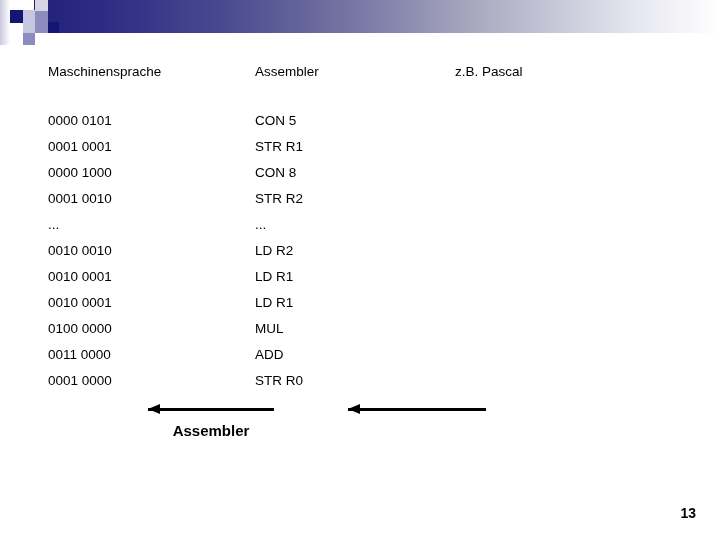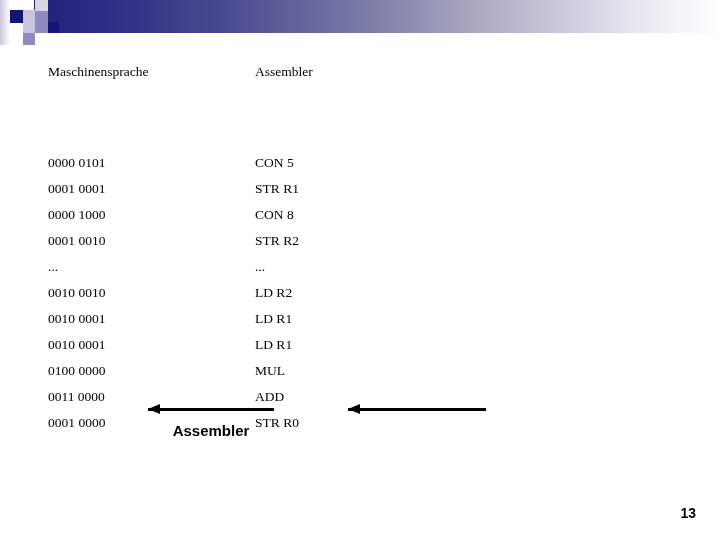--- a/index.html
+++ b/index.html
@@ -46,32 +46,32 @@
   }
   .sq-navy   { background: #151573; }
   .sq-mid    { background: #8c8cc0; }
   .sq-pale   { background: #c6c6de; }
   .sq-pale2  { background: #d5d5e6; }
   .sq-white  { background: #ffffff; }
 
   
   .code {
     position: absolute;
-    font-family: Liberation Serif, serif;
+    font-family: Liberation Sans, sans-serif;
     font-size: 13.5px;
     color: #000000;
     white-space: pre;
     line-height: 26px;
   }
   .col1 { left: 48px; }
   .col2 { left: 255px; }
   .col3 { left: 455px; }
 
   .hdr-row { top: 59px; }
-  .body-rows { top: 108px; margin-top: 42px; }
+  .body-rows { top: 108px; }
 
   
   .arrow-wrap { position: absolute; }
   .arrow-line {
     position: absolute;
     height: 3px;
     background: #000000;
     top: 0px;
   }
   .arrow-head {
@@ -118,20 +118,21 @@
   <div class="sq sq-pale2" style="left:35px;  top:0px;   width:13px; height:11px;"></div>
   <div class="sq sq-mid" style="left:35px;  top:11px;  width:13px; height:11px;"></div>
   <div class="sq sq-pale" style="left:23px;  top:22px;  width:12px; height:11px;"></div>
   <div class="sq sq-mid" style="left:35px;  top:22px;  width:13px; height:11px;"></div>
   <div class="sq sq-navy" style="left:48px;  top:22px;  width:11px; height:11px;"></div>
   <div class="sq sq-mid" style="left:23px;  top:33px;  width:12px; height:12px;"></div>
   <div class="sq sq-white" style="left:10px;  top:0px;   width:13px; height:10px;"></div>
 
   <div class="code col1 hdr-row">Maschinensprache</div>
   <div class="code col2 hdr-row">Assembler</div>
+  <div class="code col3 hdr-row">z.B. Pascal</div>
 
   <div class="code col1 body-rows">0000 0101
 0001 0001
 0000 1000
 0001 0010
 ...
 0010 0010
 0010 0001
 0010 0001
 0100 0000

